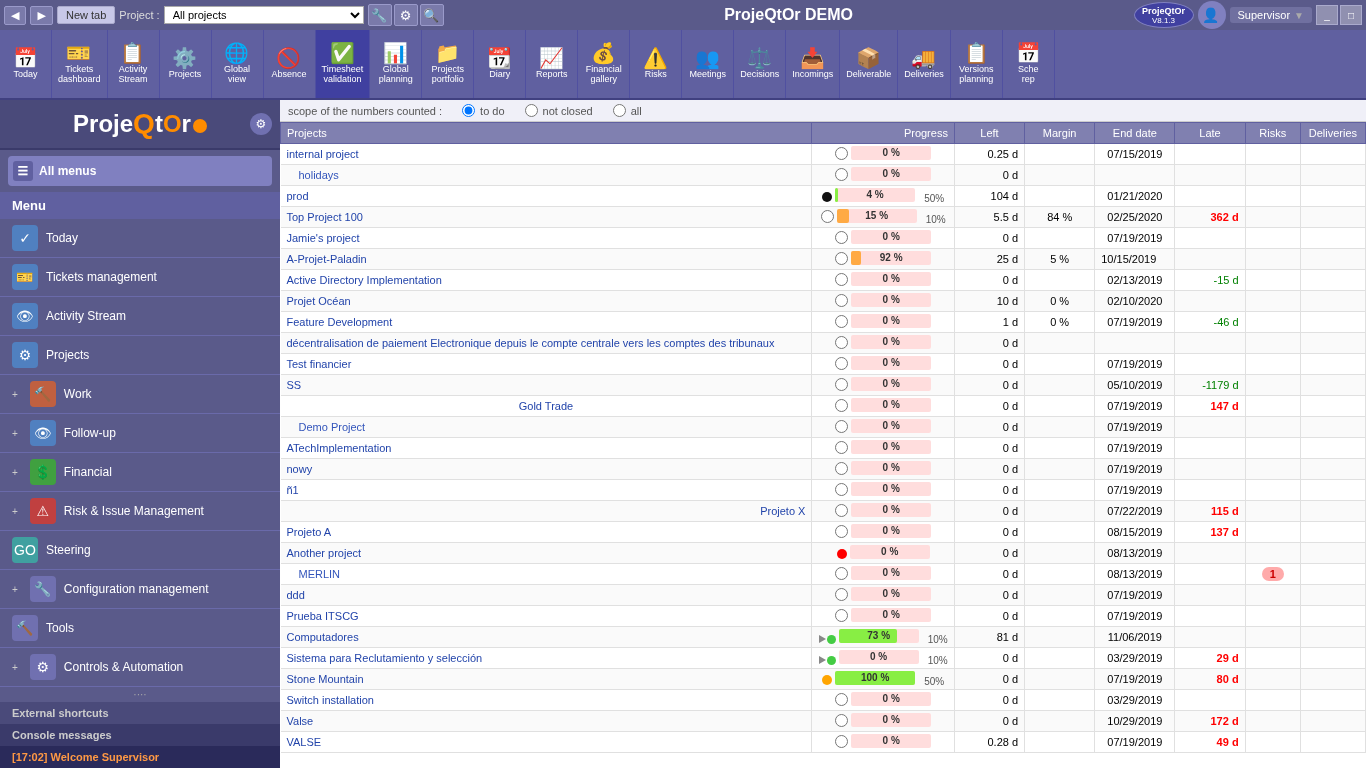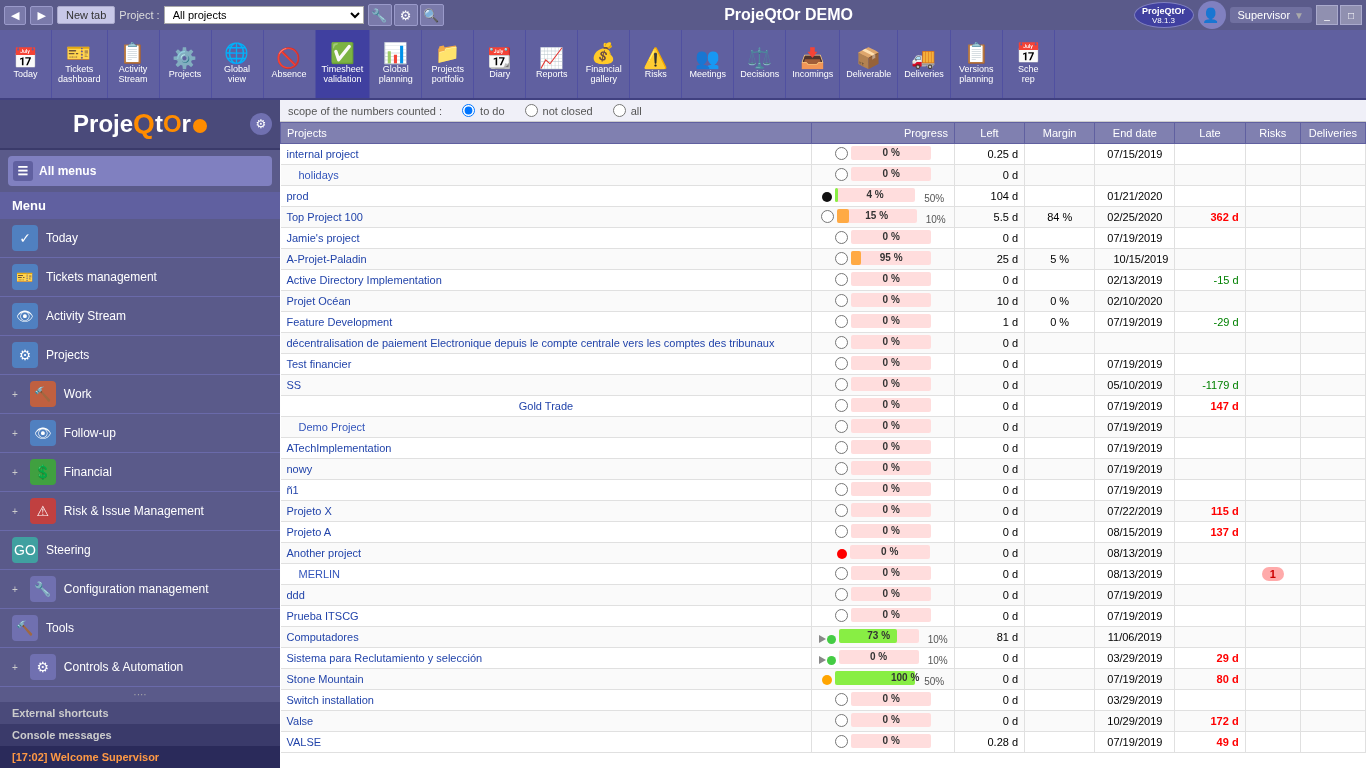--- a/index.html
+++ b/index.html
@@ -396,27 +396,27 @@
     <td style="text-align:center;"></td>
   </tr>
             <tr>
     <td class="project-name" style="color:#2244aa;cursor:pointer;">
       A-Projet-Paladin
     </td>
     <td style="text-align:center;white-space:nowrap;">
       <input type="radio" style="margin: 0px;">
       <div style="position:relative;width:80px;height:14px;background:#ffdddd;border-radius:2px;display:inline-block;">
     <div style="width:12%;height:100%;background:#ffaa44;border-radius:2px;"></div>
-    <div style="position:absolute;top:0;left:0;width:100%;text-align:center;font-size:10px;color:#333;font-weight:bold;line-height:14px;">95 %</div>
+    <div style="position:absolute;top:0;left:0;width:100%;text-align:center;font-size:10px;color:#333;font-weight:bold;line-height:14px;">92 %</div>
   </div>
       
     </td>
     <td style="text-align:right;">25 d</td>
     <td style="text-align:center;">5 %</td>
-    <td style="text-align:right;">10/15/2019</td>
+    <td style="text-align:left;">10/15/2019</td>
     <td style="text-align:right;"></td>
     <td style="text-align:center;"></td>
     <td style="text-align:center;"></td>
   </tr>
             <tr>
     <td class="project-name" style="color:#2244aa;cursor:pointer;">
       Active Directory Implementation
     </td>
     <td style="text-align:center;white-space:nowrap;">
       <input type="radio" style="margin: 0px;">
@@ -460,21 +460,21 @@
       <input type="radio" style="margin: 0px;">
       <div style="position:relative;width:80px;height:14px;background:#ffdddd;border-radius:2px;display:inline-block;">
     <div style="width:0%;height:100%;background:#ff6666;border-radius:2px;"></div>
     <div style="position:absolute;top:0;left:0;width:100%;text-align:center;font-size:10px;color:#333;font-weight:bold;line-height:14px;">0 %</div>
   </div>
       
     </td>
     <td style="text-align:right;">1 d</td>
     <td style="text-align:center;">0 %</td>
     <td style="text-align:center;">07/19/2019</td>
-    <td style="text-align:right;color:green;">-29 d</td>
+    <td style="text-align:right;color:green;">-46 d</td>
     <td style="text-align:center;"></td>
     <td style="text-align:center;"></td>
   </tr>
             <tr>
     <td class="project-name" style="color:#2244aa;cursor:pointer;">
       décentralisation de paiement Electronique depuis le compte centrale vers les comptes des tribunaux
     </td>
     <td style="text-align:center;white-space:nowrap;">
       <input type="radio" style="margin: 0px;">
       <div style="position:relative;width:80px;height:14px;background:#ffdddd;border-radius:2px;display:inline-block;">
@@ -617,21 +617,21 @@
       
     </td>
     <td style="text-align:right;">0 d</td>
     <td style="text-align:center;"></td>
     <td style="text-align:center;">07/19/2019</td>
     <td style="text-align:right;"></td>
     <td style="text-align:center;"></td>
     <td style="text-align:center;"></td>
   </tr>
             <tr>
-    <td class="project-name" style="color:#2244aa;cursor:pointer;">
+    <td class="project-name" style="color:#2244aa;cursor:pointer;text-align:right;">
       Projeto X
     </td>
     <td style="text-align:center;white-space:nowrap;">
       <input type="radio" style="margin: 0px;">
       <div style="position:relative;width:80px;height:14px;background:#ffdddd;border-radius:2px;display:inline-block;">
     <div style="width:0%;height:100%;background:#ff6666;border-radius:2px;"></div>
     <div style="position:absolute;top:0;left:0;width:100%;text-align:center;font-size:10px;color:#333;font-weight:bold;line-height:14px;">0 %</div>
   </div>
       
     </td>
@@ -782,21 +782,21 @@
     <td style="text-align:center;"></td>
   </tr>
             <tr>
     <td class="project-name" style="color:#2244aa;cursor:pointer;">
       Stone Mountain
     </td>
     <td style="text-align:center;white-space:nowrap;">
       <span style="display:inline-block;width:10px;height:10px;border-radius:50%;background:orange;"></span>
       <div style="position:relative;width:80px;height:14px;background:#ffdddd;border-radius:2px;display:inline-block;">
     <div style="width:100%;height:100%;background:#88ee44;border-radius:2px;"></div>
-    <div style="position:absolute;top:0;left:0;width:100%;text-align:center;font-size:10px;color:#333;font-weight:bold;line-height:14px;margin-left:30px;">100 %</div>
+    <div style="position:absolute;top:0;left:0;width:100%;text-align:center;font-size:10px;color:#333;font-weight:bold;line-height:14px;">100 %</div>
   </div>
       <span style="margin-left:6px;color:#555;font-size:10px;">50%</span>
     </td>
     <td style="text-align:right;">0 d</td>
     <td style="text-align:center;"></td>
     <td style="text-align:center;">07/19/2019</td>
     <td style="text-align:right;color:red;font-weight:bold;">80 d</td>
     <td style="text-align:center;"></td>
     <td style="text-align:center;"></td>
   </tr>

